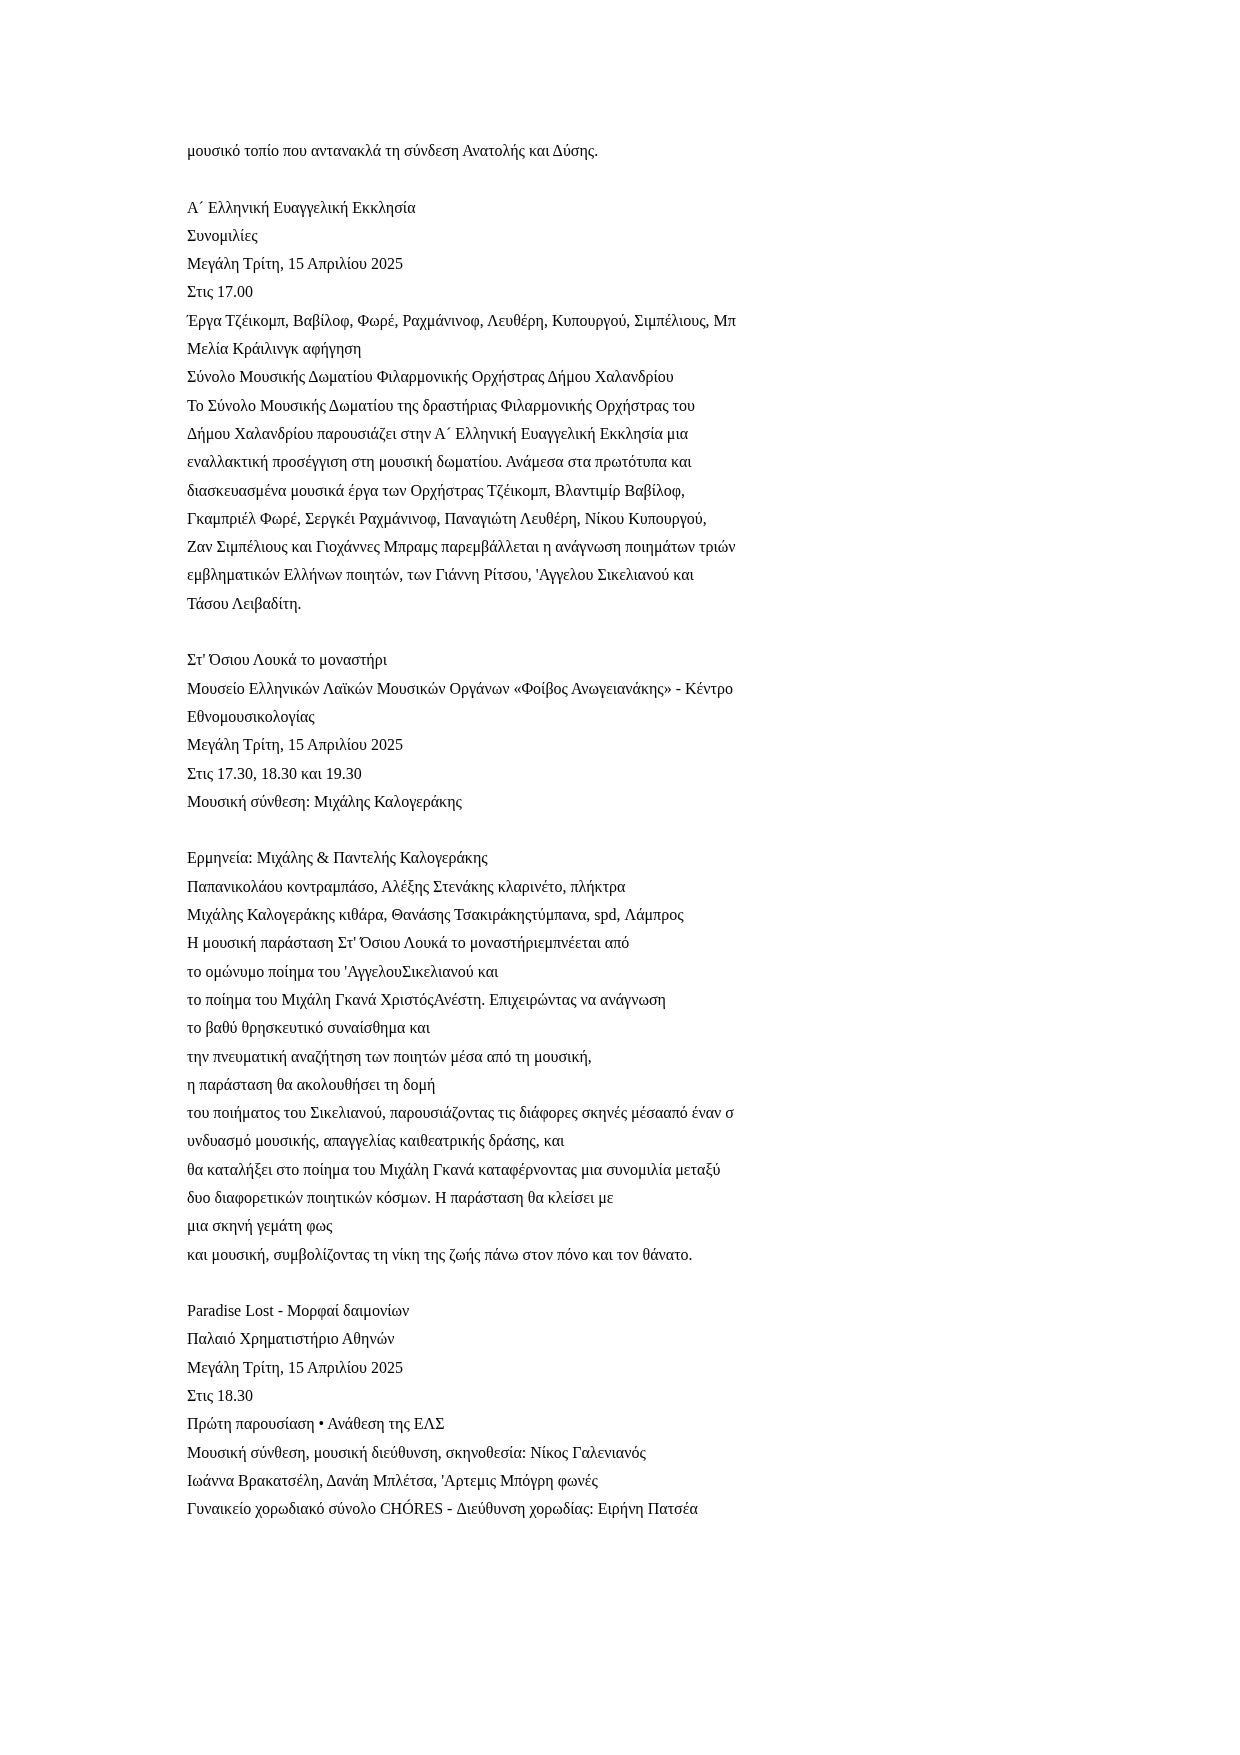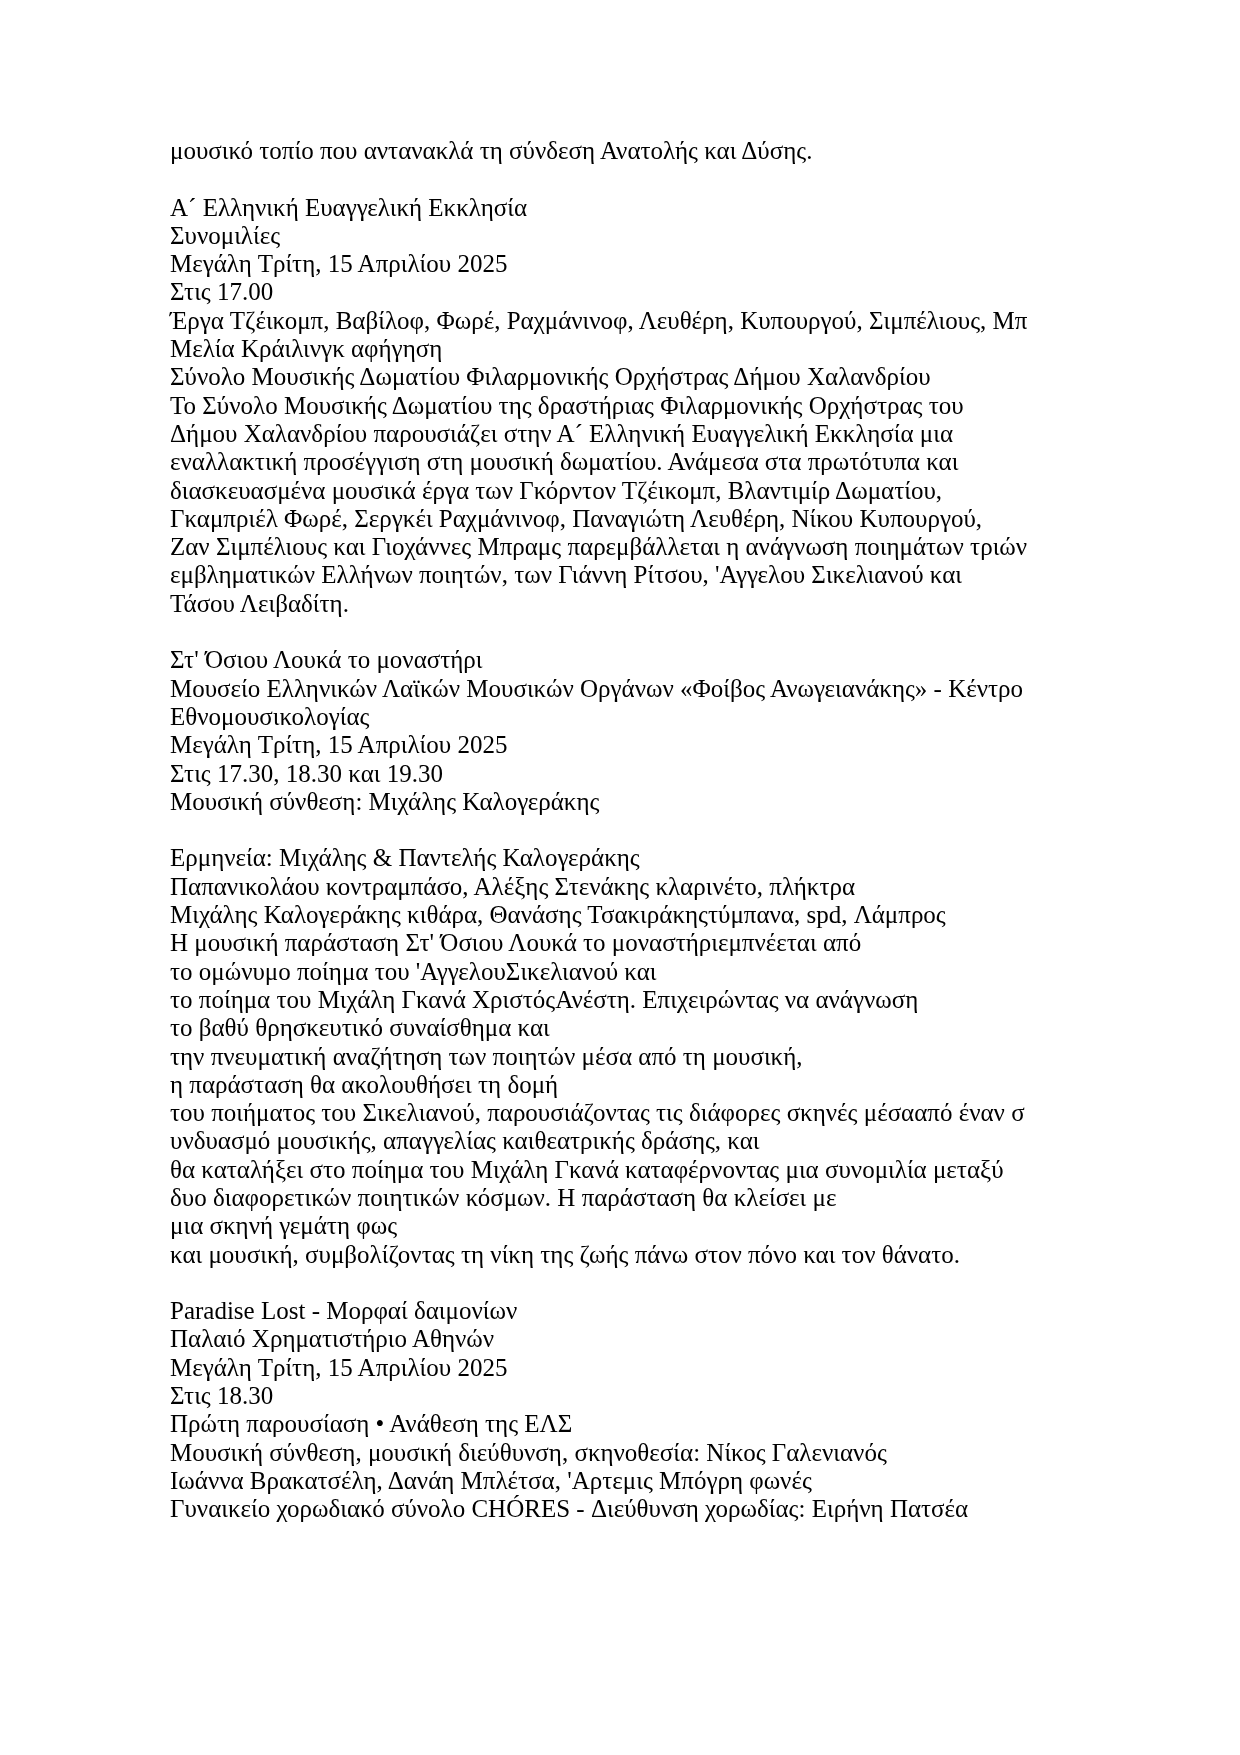--- a/index.html
+++ b/index.html
@@ -10,24 +10,24 @@
   body {
     width: 1240px;
     height: 1755px;
     position: relative;
     overflow: hidden;
     font-family: "Liberation Serif", "DejaVu Serif", serif;
   }
   .doc-page {
     position: absolute;
     top: 137px;
-    left: 170px;
+    left: 187px;
     width: 930px;
     color: #000000;
-    font-size: 25px;
+    font-size: 16px;
     line-height: 28.3px;
   }
   .line {
     min-height: 28.3px;
     white-space: pre-wrap;
     word-break: break-word;
   }
 </style>
 </head>
 <body>
@@ -39,21 +39,21 @@
       <div class="line">Α´ Ελληνική Ευαγγελική Εκκλησία</div>
       <div class="line">Συνομιλίες</div>
       <div class="line">Μεγάλη Τρίτη, 15 Απριλίου 2025</div>
       <div class="line">Στις 17.00</div>
       <div class="line">Έργα Τζέικομπ, Βαβίλοφ, Φωρέ, Ραχμάνινοφ, Λευθέρη, Κυπουργού, Σιμπέλιους, Μπ</div>
       <div class="line">Μελία Κράιλινγκ αφήγηση</div>
       <div class="line">Σύνολο Μουσικής Δωματίου Φιλαρμονικής Ορχήστρας Δήμου Χαλανδρίου</div>
       <div class="line">Το Σύνολο Μουσικής Δωματίου της δραστήριας Φιλαρμονικής Ορχήστρας του</div>
       <div class="line">Δήμου Χαλανδρίου παρουσιάζει στην Α´ Ελληνική Ευαγγελική Εκκλησία μια</div>
       <div class="line">εναλλακτική προσέγγιση στη μουσική δωματίου. Ανάμεσα στα πρωτότυπα και</div>
-      <div class="line">διασκευασμένα μουσικά έργα των Γκόρντον Τζέικομπ, Βλαντιμίρ Δωματίου,</div>
+      <div class="line">διασκευασμένα μουσικά έργα των Ορχήστρας Τζέικομπ, Βλαντιμίρ Βαβίλοφ,</div>
       <div class="line">Γκαμπριέλ Φωρέ, Σεργκέι Ραχμάνινοφ, Παναγιώτη Λευθέρη, Νίκου Κυπουργού,</div>
       <div class="line">Ζαν Σιμπέλιους και Γιοχάννες Μπραμς παρεμβάλλεται η ανάγνωση ποιημάτων τριών</div>
       <div class="line">εμβληματικών Ελλήνων ποιητών, των Γιάννη Ρίτσου, 'Αγγελου Σικελιανού και</div>
       <div class="line">Τάσου Λειβαδίτη.</div>
       <div class="line"></div>
       <div class="line">Στ' Όσιου Λουκά το μοναστήρι</div>
       <div class="line">Μουσείο Ελληνικών Λαϊκών Μουσικών Οργάνων «Φοίβος Ανωγειανάκης» - Κέντρο</div>
       <div class="line">Εθνομουσικολογίας</div>
       <div class="line">Μεγάλη Τρίτη, 15 Απριλίου 2025</div>
       <div class="line">Στις 17.30, 18.30 και 19.30</div>

